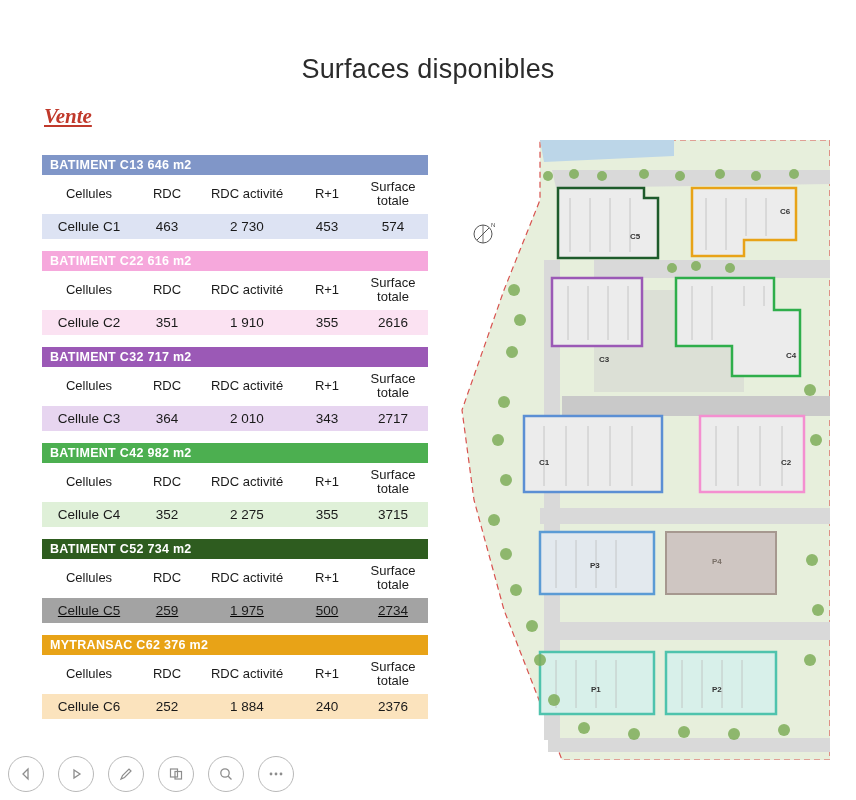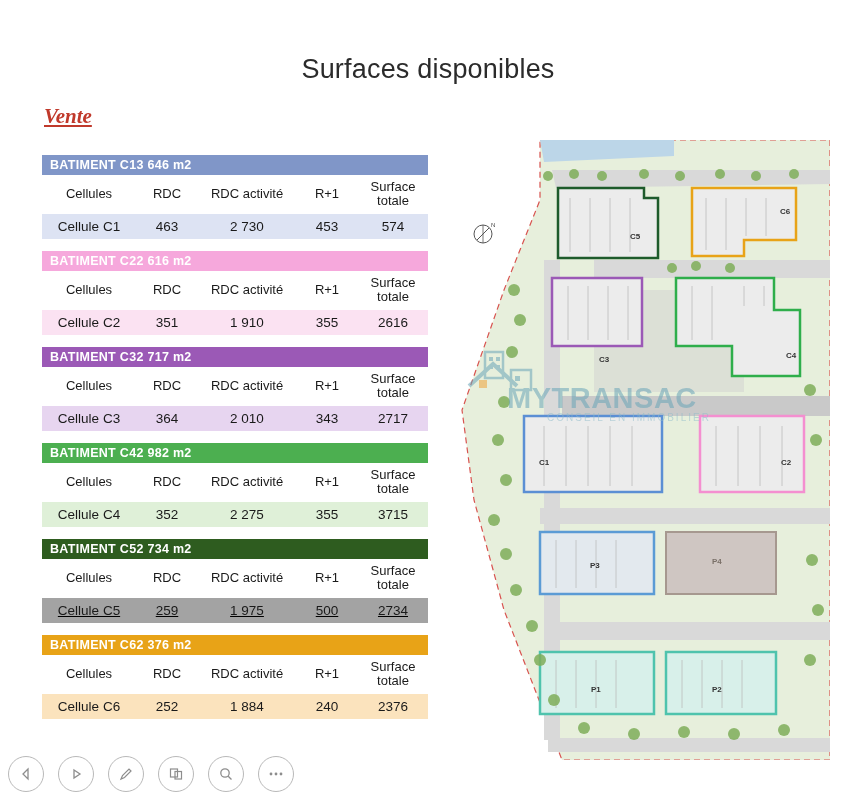--- a/index.html
+++ b/index.html
@@ -278,21 +278,21 @@
           <td>1 975</td>
           <td>500</td>
           <td>2734</td>
         </tr>
       </tbody>
         </table>
     </div>
 
     <div class="bloc">
       <div class="bat-head" style="background:#e8a317;color:#ffffff;">
-        <span class="bat-name">BATIMENT C6</span>
+        <span class="bat-name">MYTRANSAC C6</span>
         <span class="bat-surface">2 376 m2</span>
       </div>
       <table class="bat">
         <tbody>
             <tr class="hdr">
           <td class="c0">Cellules</td>
           <td class="c1">RDC</td>
           <td class="c2">RDC activité</td>
           <td class="c3">R+1</td>
           <td class="c4">Surface totale</td>
@@ -438,35 +438,20 @@
     <div class="compass">
       <svg width="26" height="26" viewBox="0 0 26 26">
         <circle cx="11" cy="14" r="9" fill="none" stroke="#555" stroke-width="1"></circle>
         <line x1="5" y1="20" x2="17" y2="8" stroke="#555" stroke-width="1"></line>
         <line x1="11" y1="5" x2="11" y2="23" stroke="#555" stroke-width="0.8"></line>
         <text x="19" y="7" font-size="6" fill="#444" font-family="Liberation Sans, sans-serif">N</text>
       </svg>
     </div>
   </div>
 
-  <div id="watermark">
-    <svg width="300" height="90" viewBox="0 0 300 90">
-      <path d="M14,46 L38,24 L62,46" fill="none" stroke="#6aa5b8" stroke-width="4"></path>
-      <rect x="30" y="12" width="18" height="26" fill="none" stroke="#6aa5b8" stroke-width="2.5"></rect>
-      <rect x="34" y="17" width="4" height="4" fill="#6aa5b8"></rect>
-      <rect x="41" y="17" width="4" height="4" fill="#6aa5b8"></rect>
-      <rect x="34" y="25" width="4" height="4" fill="#6aa5b8"></rect>
-      <rect x="41" y="25" width="4" height="4" fill="#6aa5b8"></rect>
-      <rect x="56" y="30" width="20" height="20" fill="none" stroke="#6aa5b8" stroke-width="2.5"></rect>
-      <rect x="60" y="36" width="5" height="5" fill="#6aa5b8"></rect>
-      <rect x="24" y="40" width="8" height="8" fill="#f0a33c"></rect>
-    </svg>
-    <div class="wm-text">MYTRANSAC</div>
-    <div class="wm-sub">CONSEIL EN IMMOBILIER</div>
-  </div>
 
   <div id="toolbar">
     <div class="tb-btn">
       <svg width="14" height="14" viewBox="0 0 14 14">
         <polygon points="9,2 4,7 9,12" fill="none" stroke="#8d8d8d" stroke-width="1.3"></polygon>
       </svg>
     </div>
     <div class="tb-btn">
       <svg width="14" height="14" viewBox="0 0 14 14">
         <polygon points="5,3 11,7 5,11" fill="none" stroke="#8d8d8d" stroke-width="1.3"></polygon>

